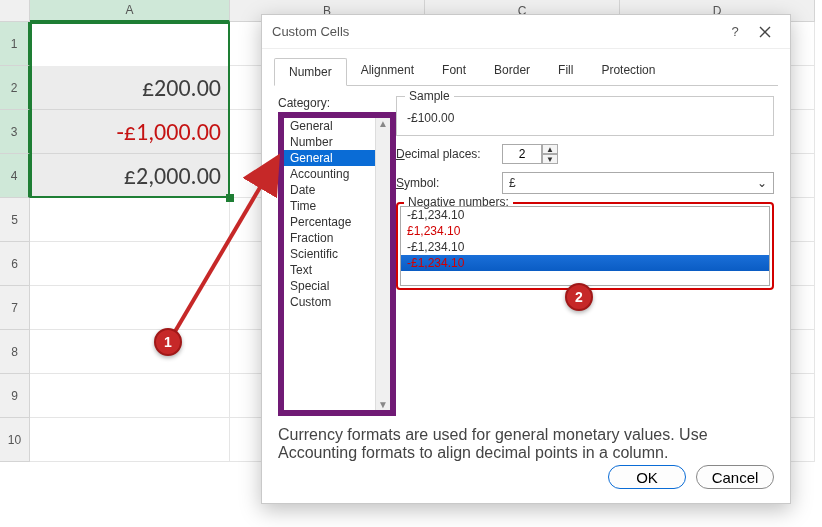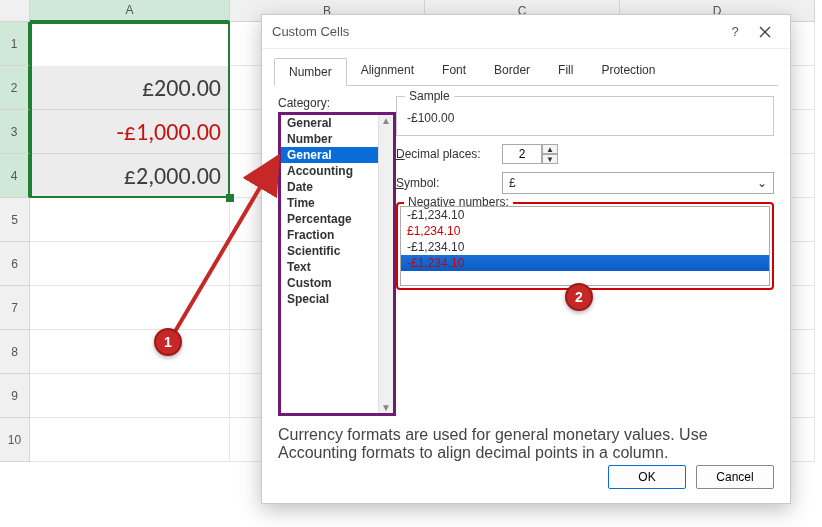--- a/index.html
+++ b/index.html
@@ -148,26 +148,25 @@
   .tab-line { border-bottom: 1px solid #c9c9c9; margin: 0 12px; }
   .panel {
     display: flex;
     gap: 0;
     padding: 10px 16px 0 16px;
     height: 330px;
   }
   .cat-col { width: 118px; display:flex; flex-direction:column; }
   .cat-col label { margin-bottom: 2px; }
   .listbox {
-    border: 3px solid #701a75;
+    border: 6px solid #701a75;
     flex: 1;
     overflow: hidden;
     position: relative;
     font-size: 12px;
-    font-weight: bold;
   }
   .listbox .item { padding: 1px 6px; cursor: pointer; }
   .listbox .item.sel { background: #0a6cd6; color: #fff; }
   .listbox .scroll {
     position:absolute; right:0; top:0; bottom:0; width:15px;
     background: #f0f0f0;
     display:flex; flex-direction:column; justify-content:space-between;
     align-items:center;
     color:#888; font-size:10px;
     border-left:1px solid #ddd;
@@ -222,22 +221,22 @@
     background: linear-gradient(#1a6fd8,#0a5cc4);
     color: #d20000;
   }
   .desc { padding: 10px 16px 0 16px; color:#444; font-size:16px; }
   .dlg-buttons {
     position:absolute; bottom: 14px; right: 16px;
     display:flex; gap:10px;
   }
   .dlg-buttons button {
     width: 78px; height: 24px;
-    border:1px solid #888; background:#fdfdfd; border-radius:2px; cursor:pointer;
-    font-size:12px;
+    border:1px solid #888; background:#fdfdfd; border-radius:12px; cursor:pointer;
+    font-size:15px;
   }
   .dlg-buttons button.primary { border:1.5px solid #0a6cd6; }
 
   
   .badge {
     position:absolute;
     width: 28px; height: 28px; border-radius:50%;
     background: #c62828; color:#fff;
     display:flex; align-items:center; justify-content:center;
     font-size: 14px; font-weight: bold;
@@ -365,22 +364,22 @@
             <div class="item">General</div>
             <div class="item">Number</div>
             <div class="item sel">General</div>
             <div class="item">Accounting</div>
             <div class="item">Date</div>
             <div class="item">Time</div>
             <div class="item">Percentage</div>
             <div class="item">Fraction</div>
             <div class="item">Scientific</div>
             <div class="item">Text</div>
+            <div class="item">Special</div>
             <div class="item">Custom</div>
-            <div class="item">Special</div>
           </div>
         <div class="scroll">
           <span>▲</span>
           <span>▼</span>
         </div>
       </div>
     </div>
 
     <div class="right-col">
       <div class="sample-box">

